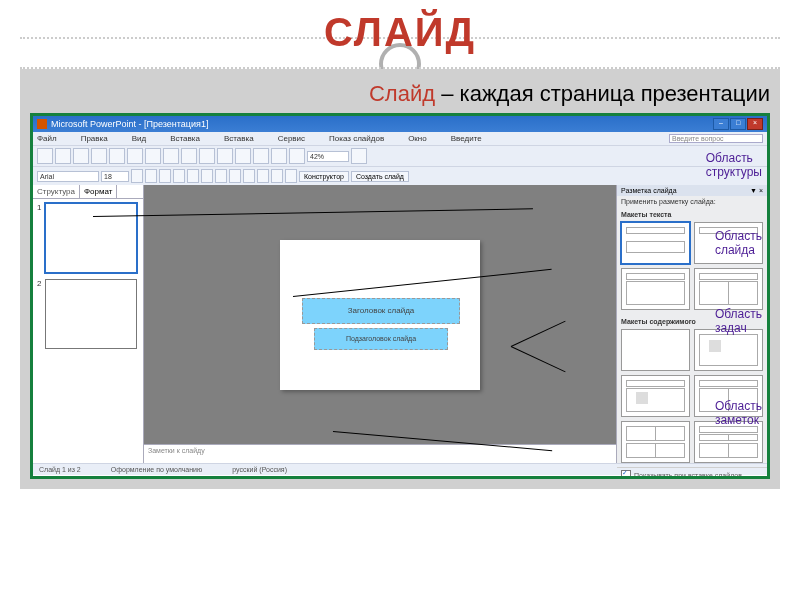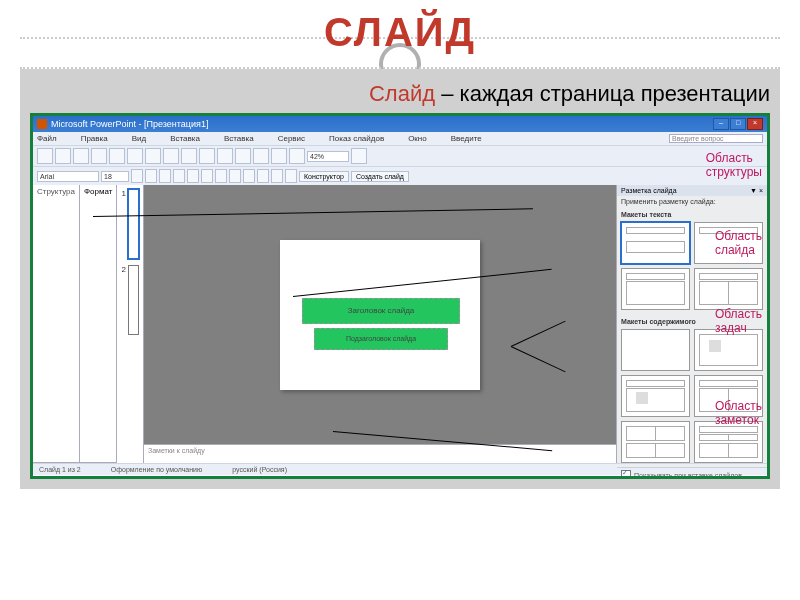--- a/index.html
+++ b/index.html
@@ -104,21 +104,21 @@
   .body-area {
     display: flex;
     height: 278px;
     position: relative;
   }
   .left-pane {
     width: 110px;
     border-right: 1px solid #aab;
     background: #fff;
     display: flex;
-    flex-direction: row;
+    flex-direction: column;
   }
   .left-tabs {
     display: flex;
     font-size: 8px;
     color: #555;
     border-bottom: 1px solid #aab;
   }
   .left-tab {
     padding: 2px 4px;
     border-right: 1px solid #aab;
@@ -148,21 +148,21 @@
   }
   .slide-canvas {
     width: 200px; height: 150px;
     background: #fff;
     box-shadow: 2px 2px 4px rgba(0,0,0,.3);
     position: relative;
   }
   .placeholder {
     position: absolute;
     border: 1px dashed #999;
-    background: #22c55e;
+    background: #7dd3fc;
     font-size: 8px;
     color: #444;
     display: flex;
     align-items: center;
     justify-content: center;
   }
   .ph-title { top: 58px; left: 22px; width: 156px; height: 24px; }
   .ph-sub { top: 88px; left: 34px; width: 132px; height: 20px; font-size: 7px; }
   .notes-bar {
     background: #fff;
@@ -223,21 +223,21 @@
     font-size: 7px;
     color: #555;
     display: flex;
     padding: 2px 6px;
     gap: 30px;
   }
   
   .callout {
     position: absolute;
     font-size: 12px;
-    color: #be185d;
+    color: #4c1d95;
     text-align: left;
   }
   
   .line { position:absolute; height:1px; background:#000; transform-origin: left center; }
 </style>
 </head>
 <body>
 
 <h1 class="slide-title">СЛАЙД</h1>
 <div class="dotted-line" style="margin-top:-18px;"></div>

